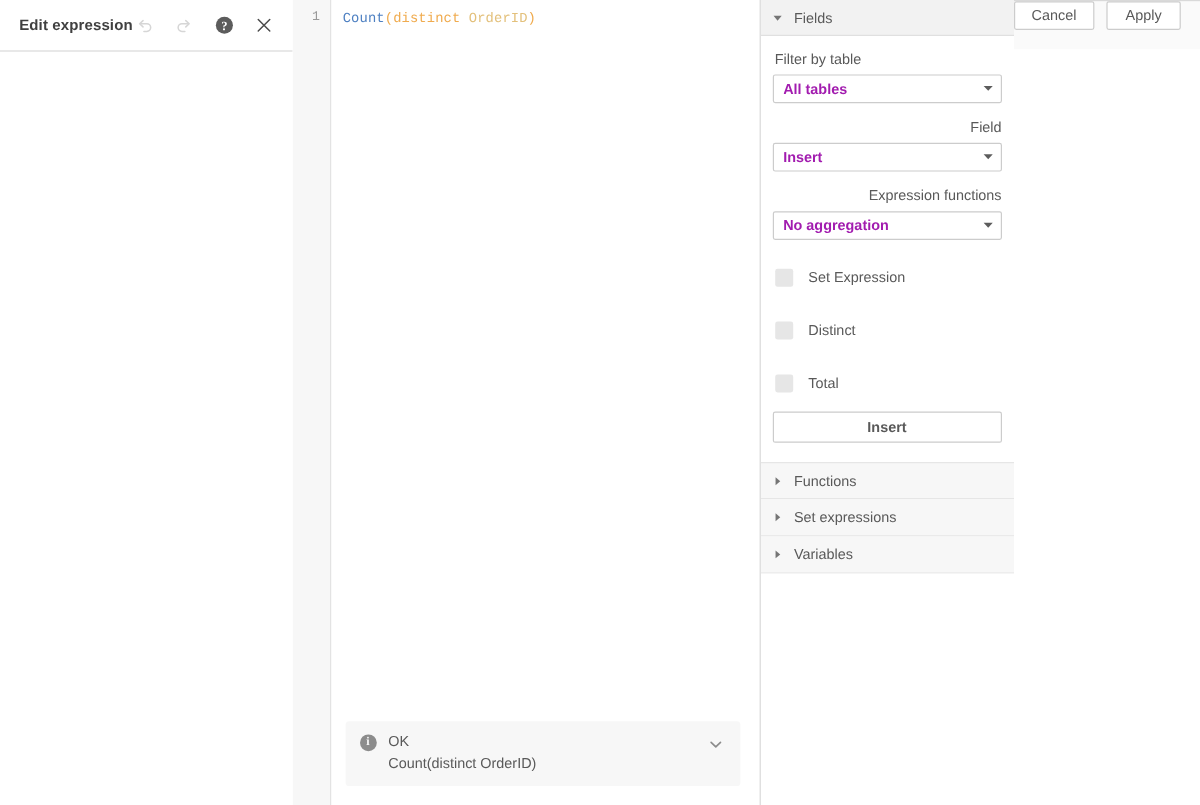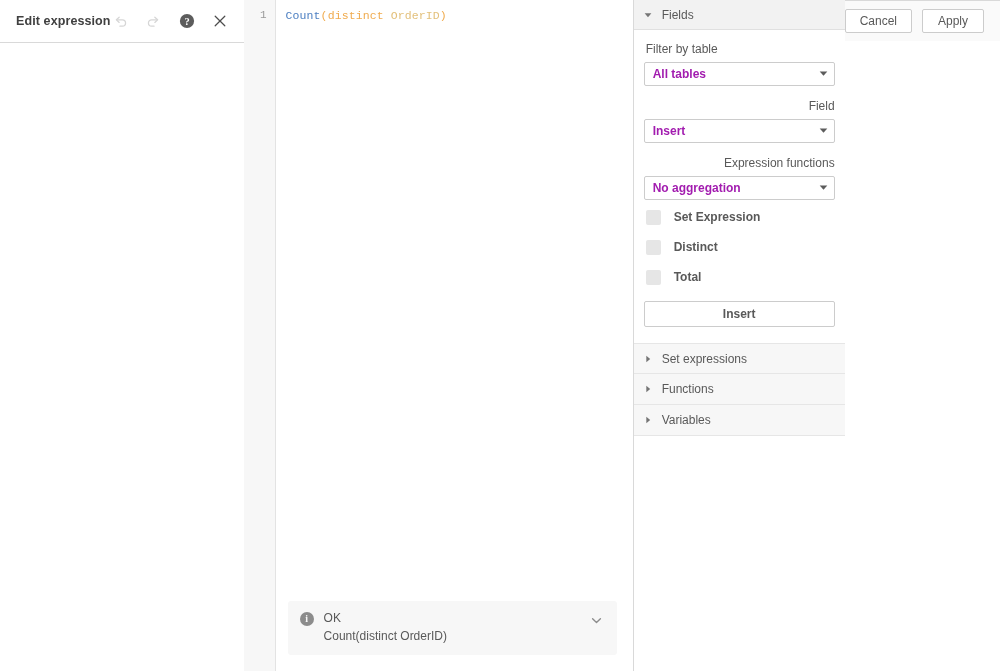--- a/index.html
+++ b/index.html
@@ -217,23 +217,22 @@
     color: #a21caf;
     font-weight: bold;
     overflow: hidden;
     white-space: nowrap;
     text-overflow: ellipsis;
   }
   .cbrow {
     display: flex;
     align-items: center;
     height: 26px;
-    margin-top: 4px;
+    margin-top: 18px;
     cursor: default;
-    font-weight: bold;
   }
   .cbox {
     width: 15px;
     height: 15px;
     min-width: 15px;
     background: #e6e6e6;
     border-radius: 2px;
     margin-left: 2px;
   }
   .cblabel {
@@ -272,21 +271,20 @@
   .acc-item + .acc-item { border-top: none; }
   .panel-filler { flex: 1; background: #ffffff; }
 
   
   .footer {
     height: 41px;
     min-height: 41px;
     background: #fafafa;
     border-top: 1px solid #d9d9d9;
     display: flex;
-    align-items: center;
     justify-content: flex-end;
     padding-right: 16px;
     gap: 10px;
     box-sizing: border-box;
   }
   .fbtn {
     min-width: 62px;
     height: 24px;
     border: 1px solid #cccccc;
     background: #ffffff;
@@ -423,29 +421,29 @@
         <button class="insert-btn">Insert</button>
       </div>
 
       <div class="accordion">
         <div class="acc-item">
           <span class="tri">
             <svg width="8" height="8" viewBox="0 0 8 8">
                 <path d="M2.3 0.7 L6.2 4 L2.3 7.3 Z" fill="#757575"></path>
               </svg>
           </span>
-          <span>Set expressions</span>
+          <span>Functions</span>
         </div>
         <div class="acc-item">
           <span class="tri">
             <svg width="8" height="8" viewBox="0 0 8 8">
                 <path d="M2.3 0.7 L6.2 4 L2.3 7.3 Z" fill="#757575"></path>
               </svg>
           </span>
-          <span>Functions</span>
+          <span>Set expressions</span>
         </div>
         <div class="acc-item">
           <span class="tri">
             <svg width="8" height="8" viewBox="0 0 8 8">
                 <path d="M2.3 0.7 L6.2 4 L2.3 7.3 Z" fill="#757575"></path>
               </svg>
           </span>
           <span>Variables</span>
         </div>
       </div>

